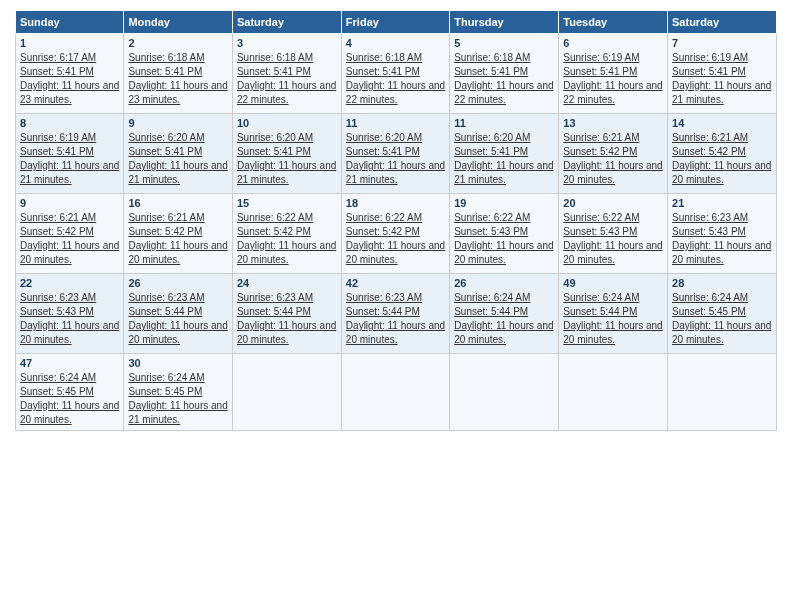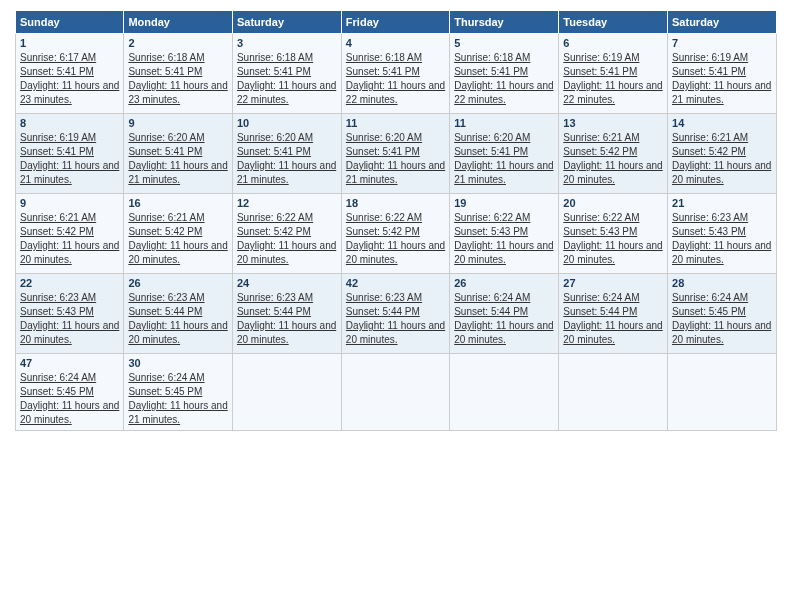--- a/index.html
+++ b/index.html
@@ -173,21 +173,21 @@
         <tr>
           <td>
             <span class="day-num">9</span>
             <div class="day-info">Sunrise: 6:21 AM<br>Sunset: 5:42 PM<br>Daylight: 11 hours and<br>20 minutes.</div>
           </td>
           <td>
             <span class="day-num">16</span>
             <div class="day-info">Sunrise: 6:21 AM<br>Sunset: 5:42 PM<br>Daylight: 11 hours and<br>20 minutes.</div>
           </td>
           <td>
-            <span class="day-num">12</span>
+            <span class="day-num">15</span>
             <div class="day-info">Sunrise: 6:22 AM<br>Sunset: 5:42 PM<br>Daylight: 11 hours and<br>20 minutes.</div>
           </td>
           <td>
             <span class="day-num">18</span>
             <div class="day-info">Sunrise: 6:22 AM<br>Sunset: 5:42 PM<br>Daylight: 11 hours and<br>20 minutes.</div>
           </td>
           <td>
             <span class="day-num">19</span>
             <div class="day-info">Sunrise: 6:22 AM<br>Sunset: 5:43 PM<br>Daylight: 11 hours and<br>20 minutes.</div>
           </td>
@@ -215,21 +215,21 @@
           </td>
           <td>
             <span class="day-num">42</span>
             <div class="day-info">Sunrise: 6:23 AM<br>Sunset: 5:44 PM<br>Daylight: 11 hours and<br>20 minutes.</div>
           </td>
           <td>
             <span class="day-num">26</span>
             <div class="day-info">Sunrise: 6:24 AM<br>Sunset: 5:44 PM<br>Daylight: 11 hours and<br>20 minutes.</div>
           </td>
           <td>
-            <span class="day-num">27</span>
+            <span class="day-num">49</span>
             <div class="day-info">Sunrise: 6:24 AM<br>Sunset: 5:44 PM<br>Daylight: 11 hours and<br>20 minutes.</div>
           </td>
           <td>
             <span class="day-num">28</span>
             <div class="day-info">Sunrise: 6:24 AM<br>Sunset: 5:45 PM<br>Daylight: 11 hours and<br>20 minutes.</div>
           </td>
         </tr>
         <tr class="last-row">
           <td>
             <span class="day-num">47</span>

